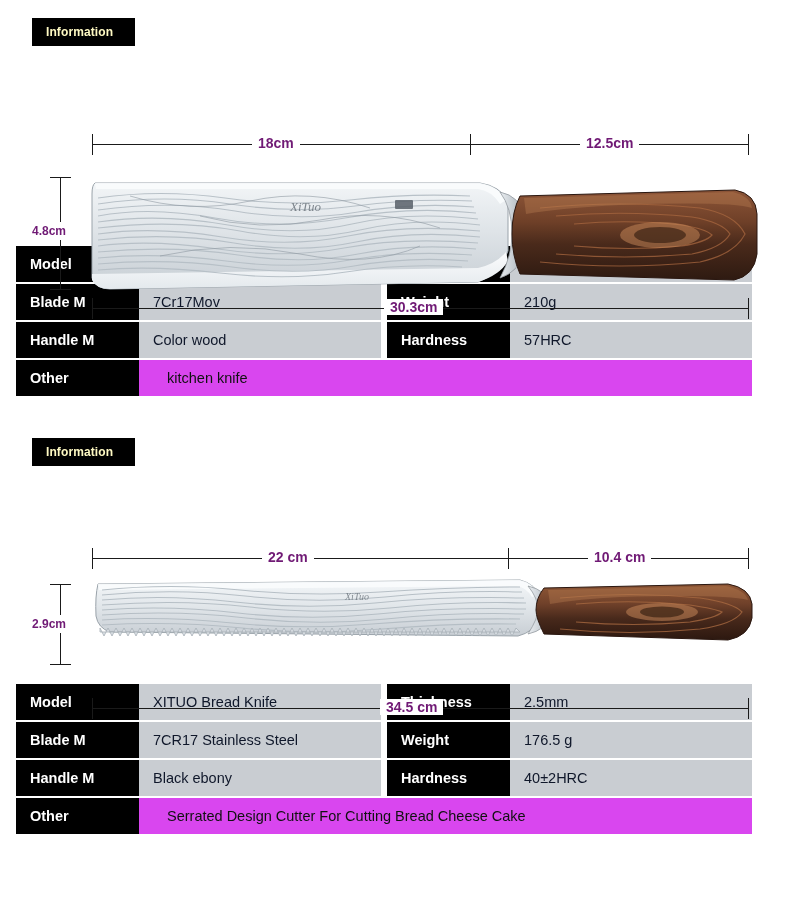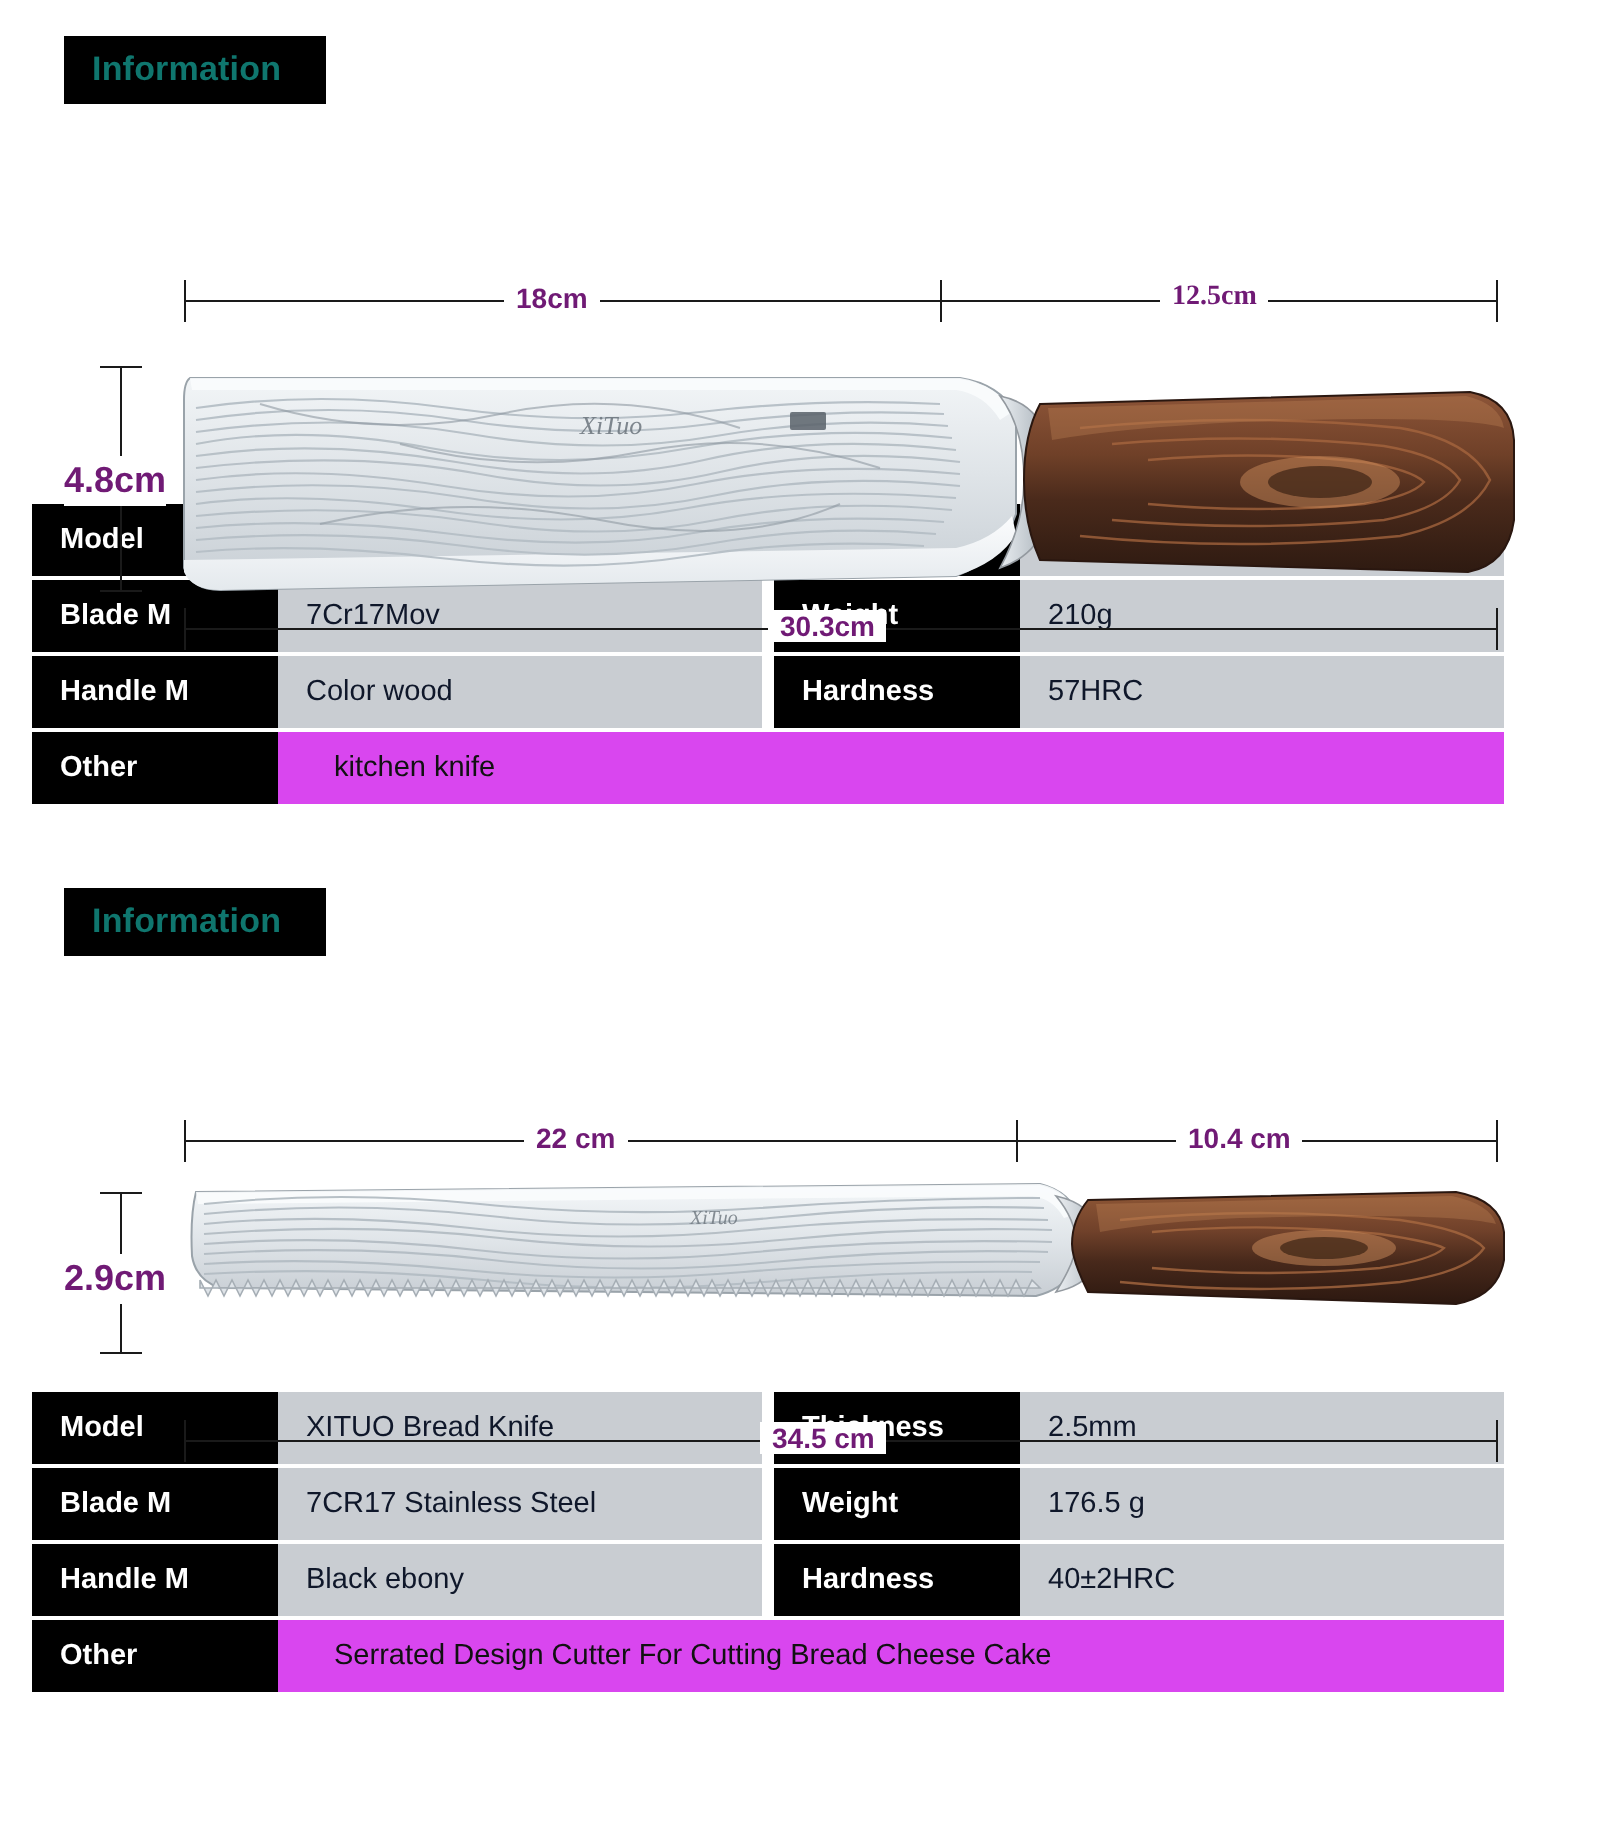--- a/index.html
+++ b/index.html
@@ -20,22 +20,22 @@
     position: relative;
     width: 800px;
   }
 
   
   .info-bar {
     position: relative;
     margin: 0 0 0 32px;
     display: inline-block;
     background: #000;
-    color: #0f766e;
-    font-size: 17px;
+    color: #fef9c3;
+    font-size: 12px;
     font-weight: bold;
     padding: 7px 22px 7px 14px;
     letter-spacing: .1px;
   }
 
   
   .diagram {
     position: relative;
     width: 800px;
   }
@@ -66,21 +66,21 @@
   .dimlabel {
     position: absolute;
     font-size: 14px;
     font-weight: bold;
     color: #701a75;
     background: #fff;
     padding: 0 6px;
     white-space: nowrap;
   }
   .dimlabel.vert {
-    font-size: 18px;
+    font-size: 12px;
     font-weight: bold;
     background: transparent;
     padding: 0;
   }
 
   
   .knife-wrap {
     position: absolute;
   }
 
@@ -131,21 +131,21 @@
 
   <div class="diagram diagram-1">
 
     <div class="dimline" style="left:92px; top:98px; width:378px;"></div>
     <div class="tick" style="left:92px; top:88px; height:21px;"></div>
     <div class="tick" style="left:470px; top:88px; height:21px;"></div>
     <div class="dimlabel" style="left:252px; top:89px;">18cm</div>
 
     <div class="dimline" style="left:470px; top:98px; width:278px;"></div>
     <div class="tick" style="left:748px; top:88px; height:21px;"></div>
-    <div class="dimlabel" style="left:580px; top:89px;font-family:Liberation Serif, serif;">12.5cm</div>
+    <div class="dimlabel" style="left:580px; top:89px;">12.5cm</div>
 
     <div class="vdimline" style="left:60px; top:131px; height:112px;"></div>
     <div class="htick" style="left:50px; top:131px; width:21px;"></div>
     <div class="htick" style="left:50px; top:243px; width:21px;"></div>
     <div class="dimlabel vert" style="left:32px; top:176px; background:#fff; padding:2px 0;">4.8cm</div>
 
     <div class="knife-wrap" style="left:0; top:110px;">
       <svg width="800" height="150" viewBox="0 0 800 150">
         <defs>
           <linearGradient id="blade1" x1="0" y1="0" x2="0" y2="1">

